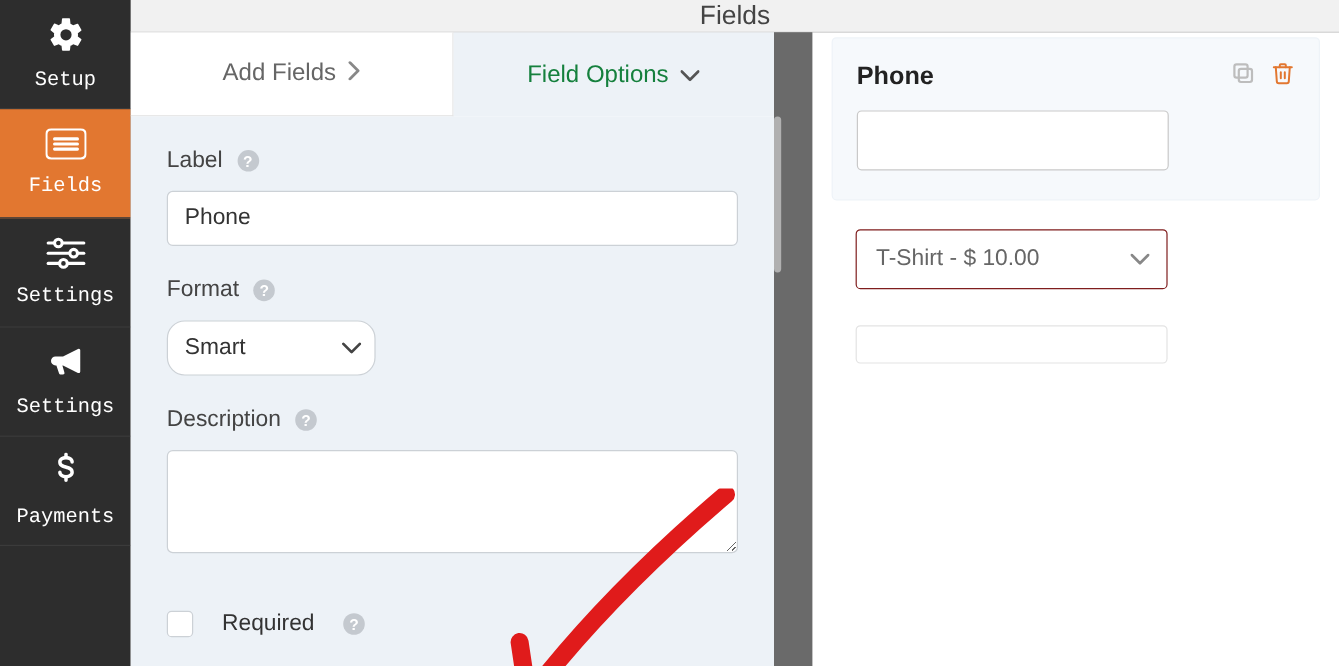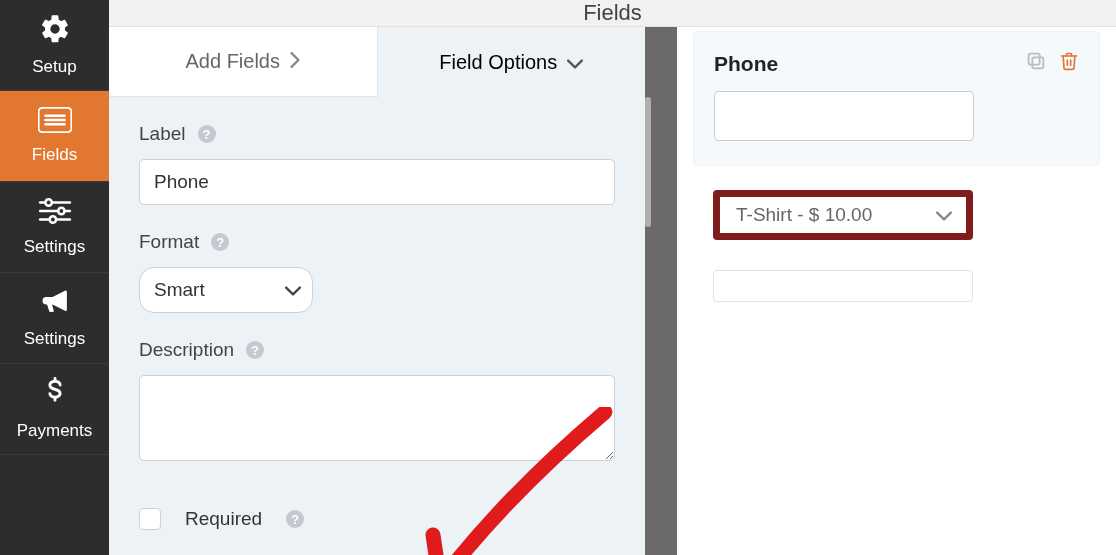--- a/index.html
+++ b/index.html
@@ -27,20 +27,21 @@
       display: flex;
       flex-direction: column;
       align-items: center;
       justify-content: center;
       gap: 7px;
       height: 91px;
       color: #fff;
       font-size: 17px;
       cursor: pointer;
       border-bottom: 1px solid #3b3b3b;
+      font-family: Liberation Mono, monospace;
     }
     .sidebar-item.active { background: #e27730; }
     .sidebar-icon { color: #fff; }
     
     .main { flex: 1; display: flex; flex-direction: column; }
     .topbar {
       height: 62px;
       background: #f1f1f1;
       border-bottom: 1px solid #e1e1e1;
       display: flex;
@@ -63,21 +64,21 @@
     .tab {
       flex: 1;
       display: flex;
       align-items: center;
       justify-content: center;
       gap: 10px;
       font-size: 20px;
       color: #666;
       cursor: pointer;
     }
-    .tab.active { background: #edf2f7; color: #000000; }
+    .tab.active { background: #edf2f7; color: #15803d; }
     .tab:not(.active) { background: #fff; border-bottom: 1px solid #e3e3e3; border-right: 1px solid #e3e3e3; }
     .options-body {
       flex: 1;
       background: #edf2f7;
       padding: 26px 30px 30px;
       position: relative;
     }
     .form-group { margin-bottom: 26px; }
     .fg-label {
       display: flex;
@@ -151,21 +152,21 @@
     .pf-actions { display: flex; gap: 12px; color: #c7c7c7; }
     .pf-action { cursor: pointer; }
     .pf-action.delete { color: #e27730; }
     .pf-input {
       width: 260px; height: 50px;
       border: 1px solid #c9c9c9; border-radius: 4px;
       background: #fff;
     }
     .pf-select {
       width: 260px; height: 50px;
-      border: 7px solid #7f1d1d; border-radius: 4px;
+      border: 1px solid #7f1d1d; border-radius: 4px;
       background: #fff;
       display:flex; align-items:center; padding:0 16px;
       color:#666; font-size:19px; position: relative;
       cursor: pointer;
     }
     .pf-select .select-chevron { right: 14px; }
     .req-star { color: #d63638; margin-left: 3px; }
     .highlight-box {
       background: #f6f9fc;
       border: 1px solid #eef3f8;

